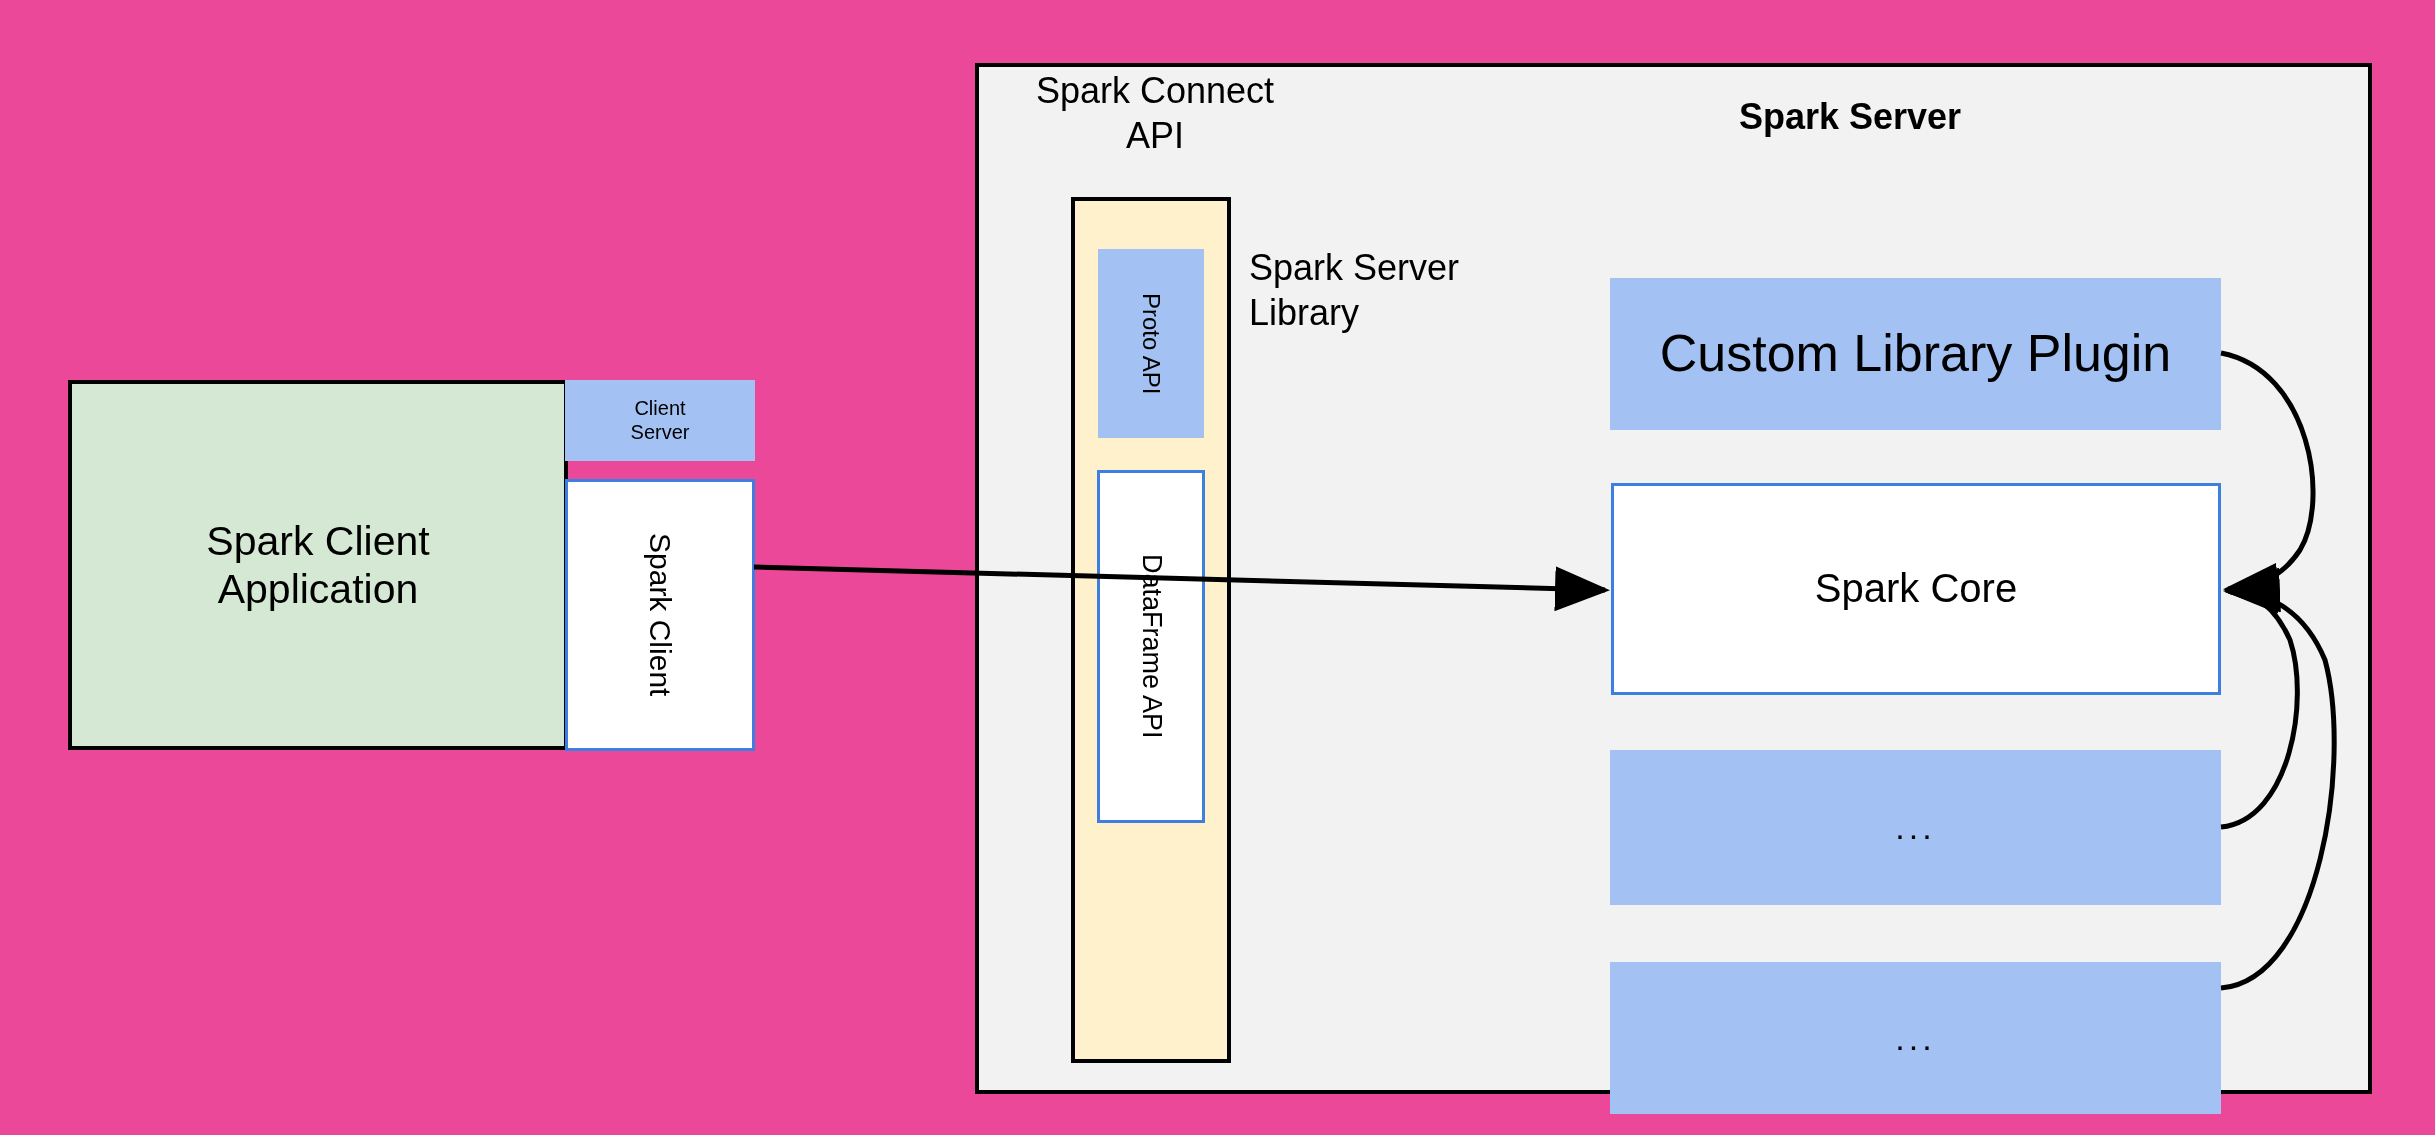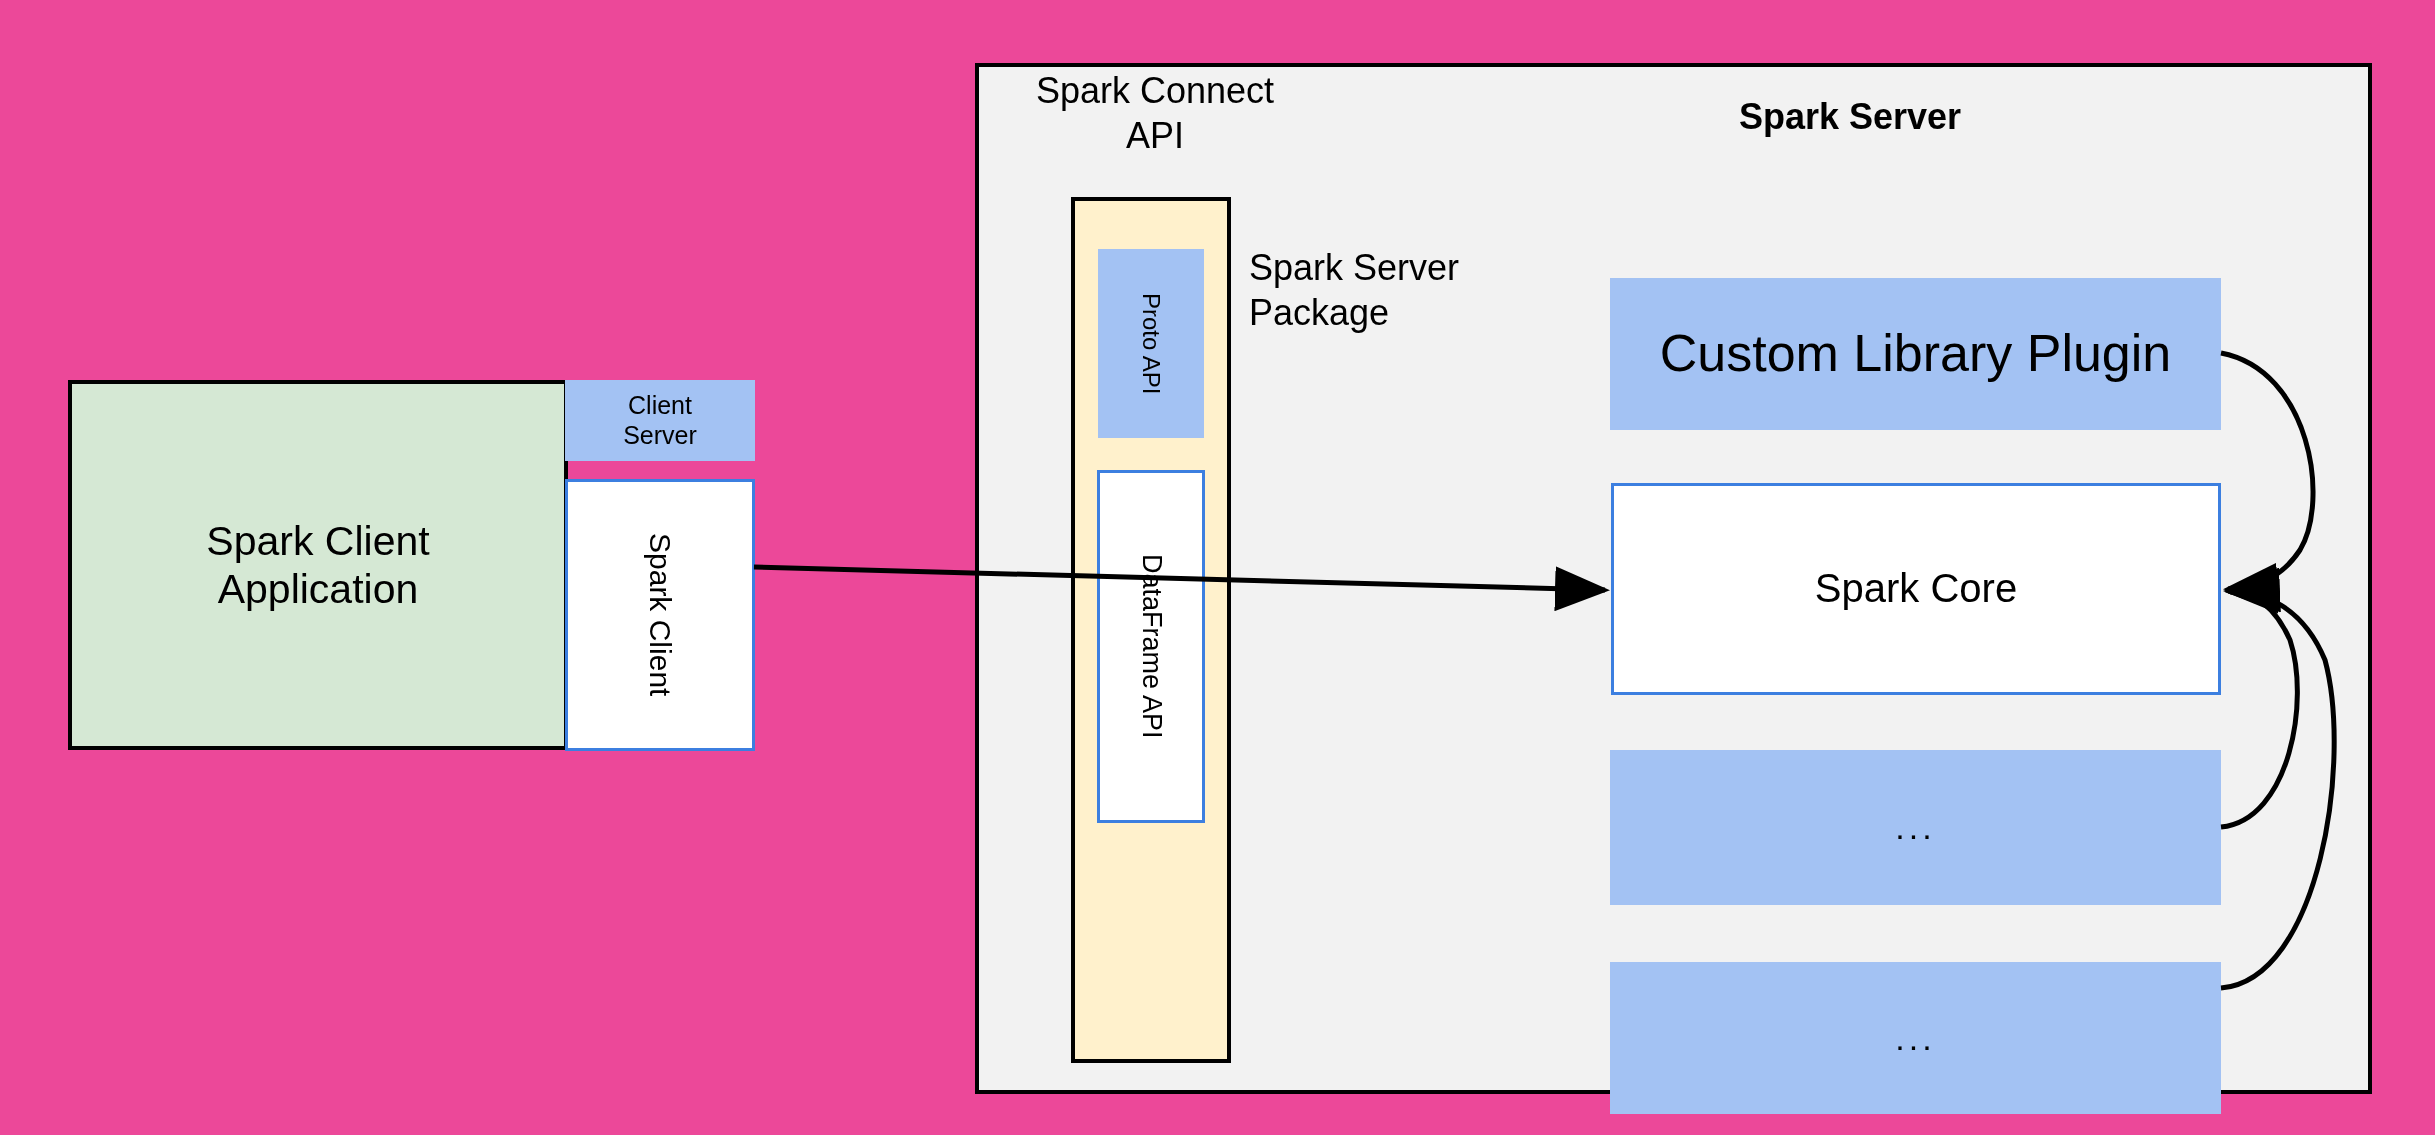--- a/index.html
+++ b/index.html
@@ -39,21 +39,21 @@
   }
   #client-app-label { padding: 0 10px; }
 
   #client-package-box {
     left: 565px;
     top: 380px;
     width: 190px;
     height: 81px;
     background: #A3C2F3;
     border: 2px solid #A3C2F3;
-    font-size: 25px;
+    font-size: 20px;
   }
 
   #spark-client-box {
     left: 565px;
     top: 479px;
     width: 190px;
     height: 272px;
     background: #ffffff;
     border: 3px solid #3C7FE0;
     font-size: 30px;
@@ -190,21 +190,21 @@
 
   <div id="spark-connect-api-label">
     <span>Spark Connect</span><br>
     <span>API</span>
   </div>
 
   <div id="spark-server-title">Spark Server</div>
 
   <div id="spark-server-library-label">
     <span>Spark Server</span><br>
-    <span>Package</span>
+    <span>Library</span>
   </div>
 
   <div class="box" id="client-app-box">
     <div id="client-app-label">
       <span>Spark Client</span><br>
       <span>Application</span>
     </div>
   </div>
 
   <div class="box" id="client-package-box">

